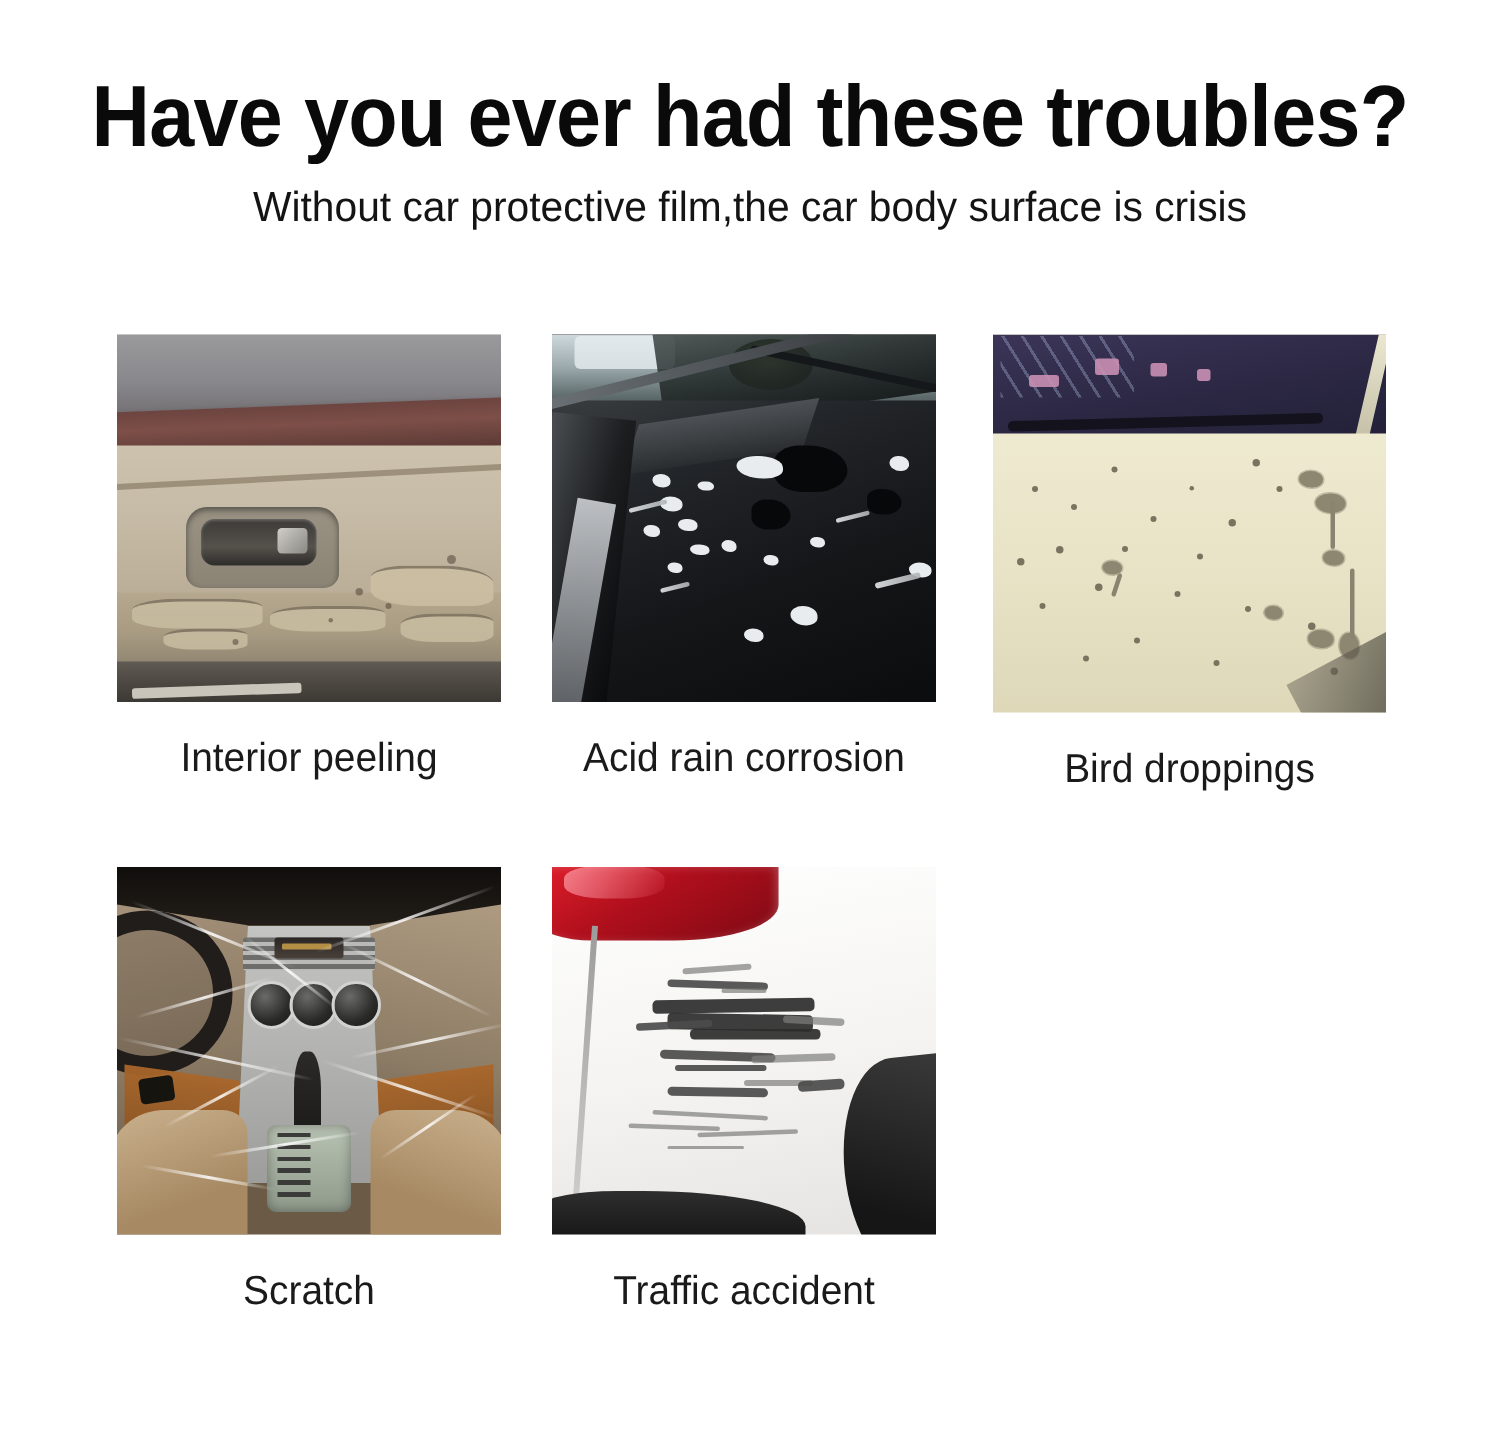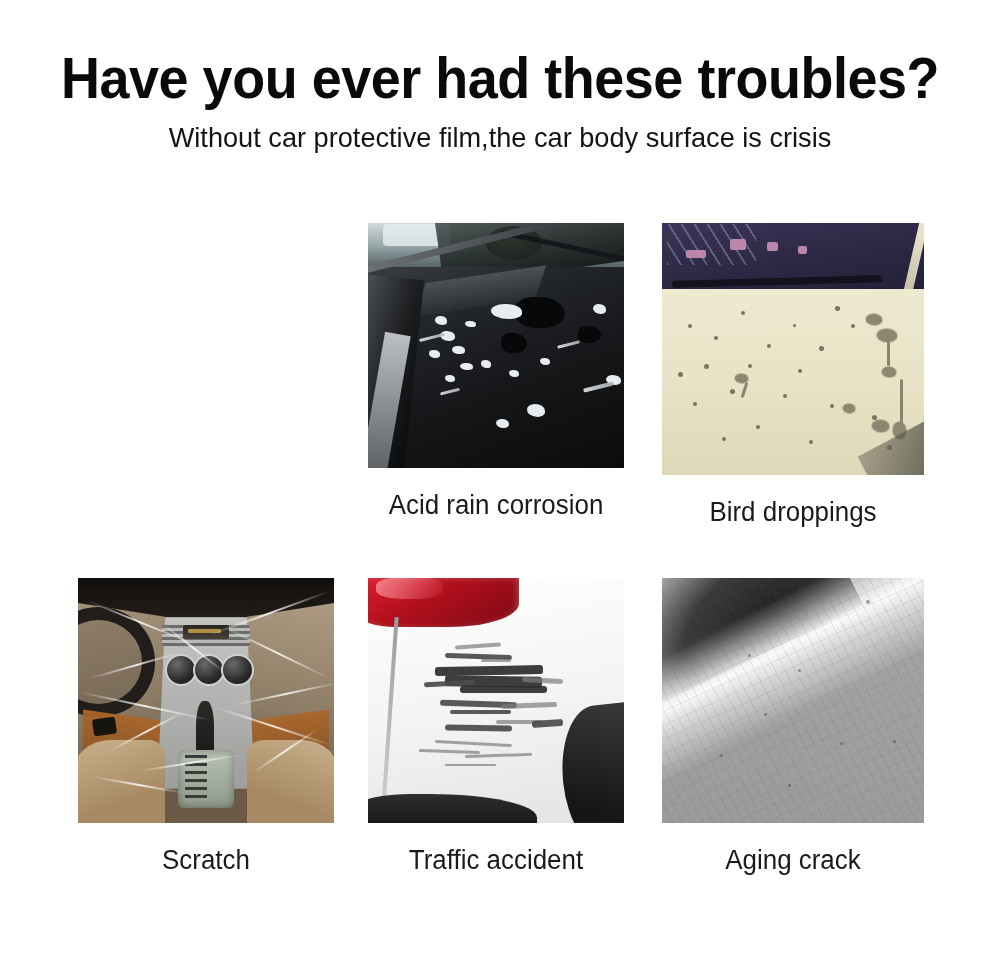--- a/index.html
+++ b/index.html
@@ -429,20 +429,42 @@
 <body>
 
 <div class="headline">Have you ever had these troubles?</div>
 
 <div class="subhead">Without car protective film,the car body surface is crisis</div>
 
 <div class="grid">
 
   <div class="row row1">
 
+    <div class="cell c0">
+      <div class="thumb img-interior">
+        <div class="roof"></div>
+        <div class="trim"></div>
+        <div class="panel"></div>
+        <div class="handle-recess"></div>
+        <div class="handle"></div>
+        <div class="sill"></div>
+        <div class="peel p1"></div>
+        <div class="peel p2"></div>
+        <div class="peel p3"></div>
+        <div class="peel p4"></div>
+        <div class="peel p5"></div>
+        <div class="speck" style="left:62%;top:69%;width:5px;height:5px;"></div>
+        <div class="speck" style="left:70%;top:73%;width:4px;height:4px;"></div>
+        <div class="speck" style="left:55%;top:77%;width:3px;height:3px;"></div>
+        <div class="speck" style="left:86%;top:60%;width:6px;height:6px;"></div>
+        <div class="speck" style="left:30%;top:83%;width:4px;height:4px;"></div>
+        <div class="bottomdark"></div>
+      </div>
+      <div class="caption">Interior peeling</div>
+    </div>
 
     <div class="cell c1">
       <div class="thumb img-acid">
         <div class="sky"></div>
         <div class="wshield"></div>
         <div class="wiper"></div>
         <div class="roof"></div>
         <div class="roofedge"></div>
         <div class="sunroof"></div>
         <div class="pillar"></div>
@@ -583,31 +605,14 @@
           <div class="sc" style="left:52%;top:60%;width:48%;transform:rotate(18deg);"></div>
           <div class="sc" style="left:24%;top:75%;width:40%;transform:rotate(-9deg);"></div>
           <div class="sc" style="left:30%;top:28%;width:30%;transform:rotate(38deg);"></div>
           <div class="sc" style="left:66%;top:70%;width:30%;transform:rotate(-34deg);"></div>
           <div class="sc" style="left:6%;top:84%;width:36%;transform:rotate(10deg);"></div>
         </div>
       </div>
       <div class="caption">Scratch</div>
     </div>
 
-    <div class="cell c2 wide">
-      <div class="thumb img-aging">
-        <div class="base"></div>
-        <div class="dark"></div>
-        <div class="hilite"></div>
-        <div class="craze"></div>
-        <div class="spot" style="left:78%;top:9%;width:4px;height:4px;"></div>
-        <div class="spot" style="left:33%;top:31%;width:3px;height:3px;"></div>
-        <div class="spot" style="left:52%;top:37%;width:3px;height:3px;"></div>
-        <div class="spot" style="left:39%;top:55%;width:3px;height:3px;"></div>
-        <div class="spot" style="left:68%;top:67%;width:3px;height:3px;"></div>
-        <div class="spot" style="left:88%;top:66%;width:3px;height:3px;"></div>
-        <div class="spot" style="left:48%;top:84%;width:3px;height:3px;"></div>
-        <div class="spot" style="left:22%;top:72%;width:3px;height:3px;"></div>
-      </div>
-      <div class="caption">Aging crack</div>
-    </div>
   </div>
 </div>
 
 </body></html>

